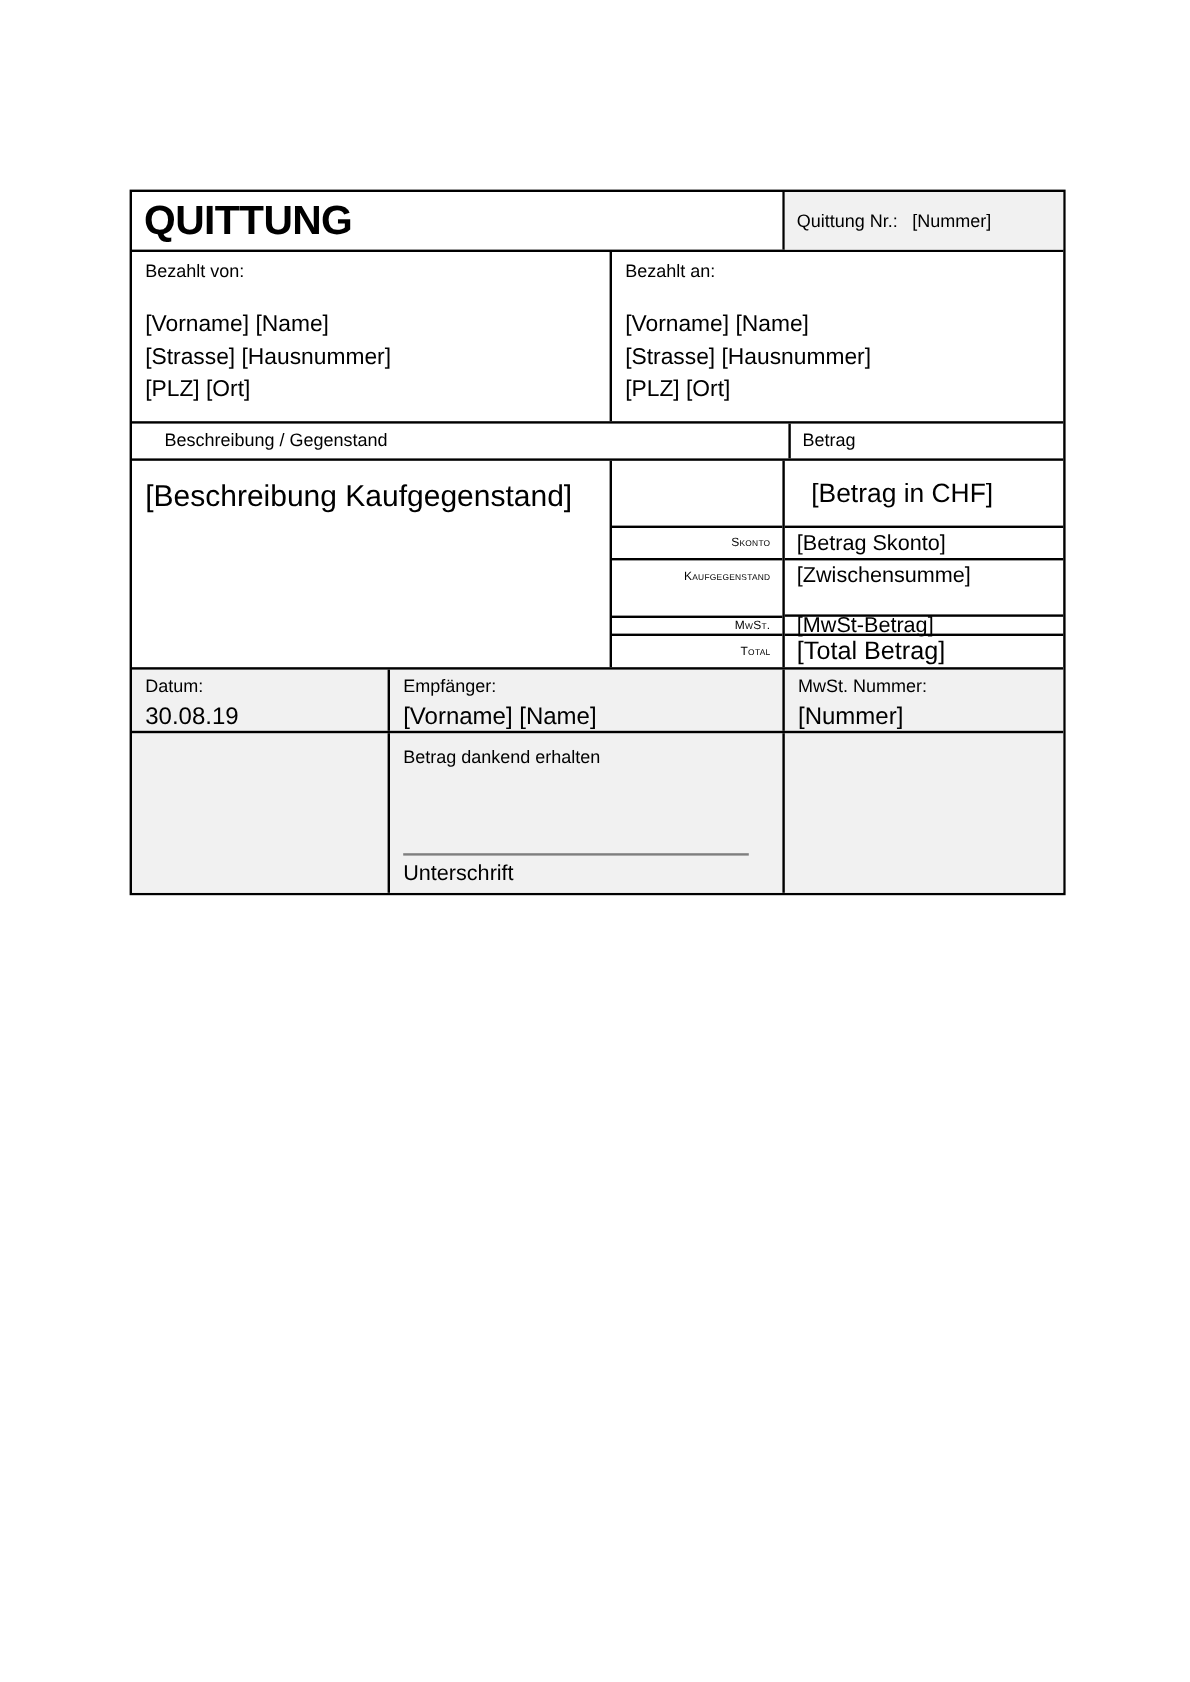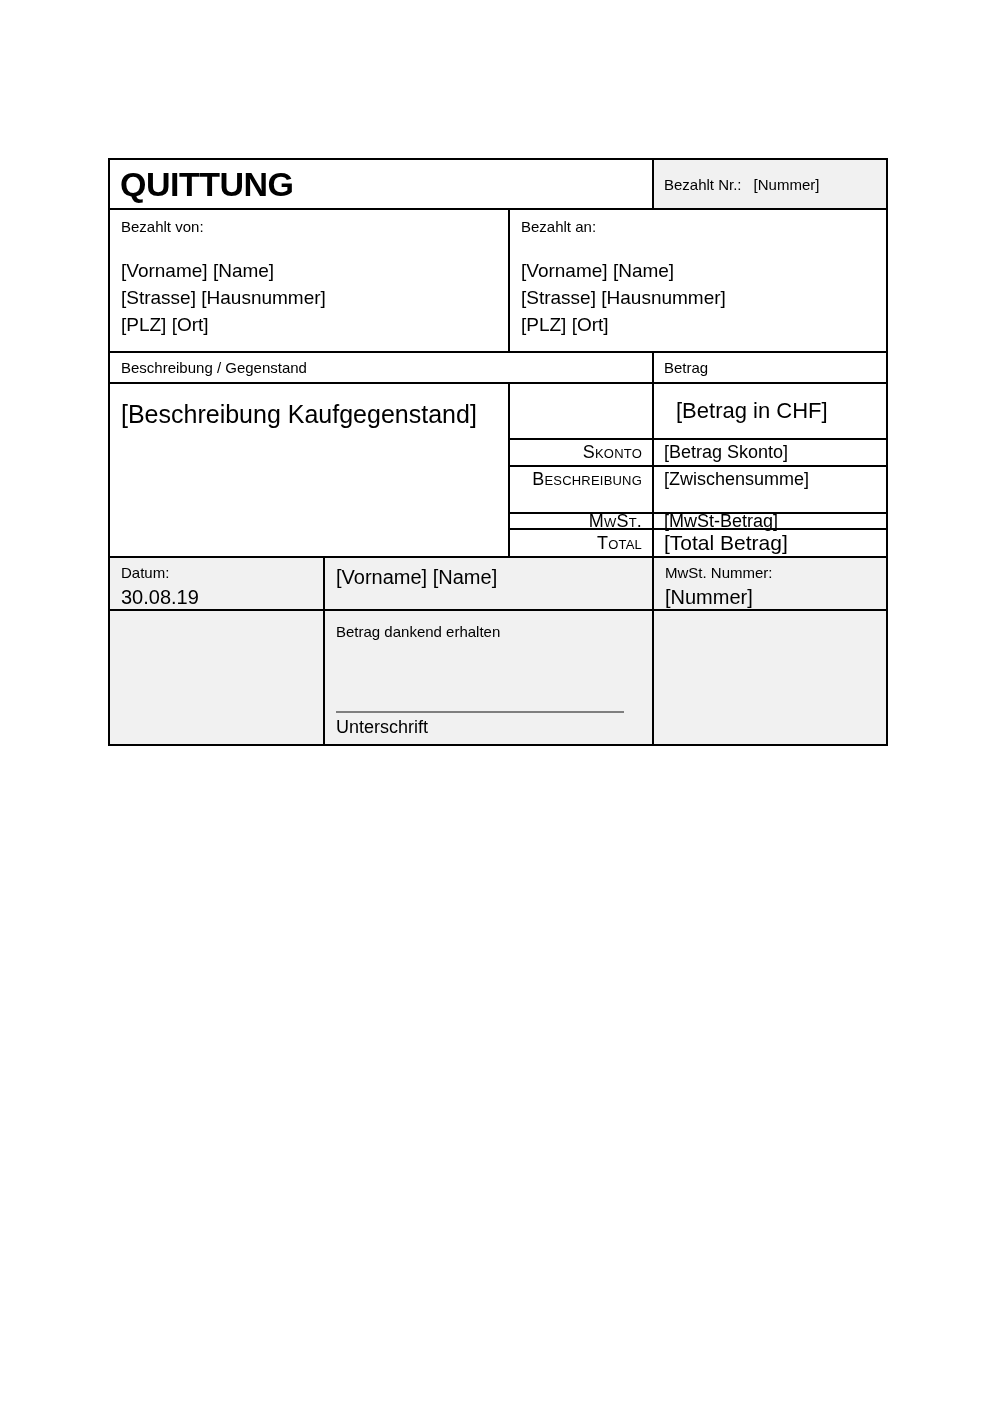--- a/index.html
+++ b/index.html
@@ -52,21 +52,21 @@
 
   
   .row-addresses { height: 143px; }
   .addr-cell { padding: 7px 0 0 11px; }
   .addr-left  { width: 400px; }
   .addr-right { width: 376px; }
   .cell-label { font-size: 15px; line-height: 20px; }
   .addr-lines { margin-top: 20px; font-size: 19px; line-height: 27px; }
 
   
-  .row-items-header { height: 31px; }
+  .row-items-header { height: 31px; padding-left: 16px; }
   .items-desc-cell {
     width: 544px;
     display: flex; align-items: center;
     padding-left: 11px; font-size: 15px;
   }
   .items-amount-cell {
     width: 232px;
     display: flex; align-items: center;
     padding-left: 10px; font-size: 15px;
   }
@@ -84,21 +84,21 @@
   .sub-cell.bt { border-top: 2px solid #000000; }
   .h-amount { height: 57px; }
   .h-r1 { height: 28px; }
   .h-r2 { height: 29px; }
   .h-r3 { height: 16px; margin-top: 20px; }
   .h-r4 { height: 29px; }
   .total-label {
     display: flex; align-items: center; justify-content: flex-end;
     padding-right: 10px;
     font-variant: small-caps;
-    font-size: 18px;
+    font-size: 10px;
     letter-spacing: 0.2px;
   }
   .total-value {
     display: flex; align-items: center;
     padding-left: 10px;
     font-size: 18px;
   }
   .amount-value {
     display: flex; align-items: center;
     padding-left: 10px;
@@ -136,21 +136,21 @@
 <body>
 
 <div class="sheet">
   <div class="receipt">
 
     <div class="row row-title">
       <div class="cell v-divider title-cell">
         <span class="doc-title">QUITTUNG</span>
       </div>
       <div class="cell shaded number-cell">
-        <span class="num-label">Bezahlt Nr.:</span>
+        <span class="num-label">Quittung Nr.:</span>
         <span class="num-value">[Nummer]</span>
       </div>
     </div>
 
     <div class="row row-addresses bordered-top">
       <div class="cell v-divider addr-cell addr-left">
         <div class="cell-label">Bezahlt von:</div>
         <div class="addr-lines">
           <div>[Vorname] [Name]</div>
           <div>[Strasse] [Hausnummer]</div>
@@ -177,21 +177,21 @@
     </div>
 
     <div class="row row-body bordered-top">
       <div class="cell v-divider desc-cell">
         <span>[Beschreibung Kaufgegenstand]</span>
       </div>
 
       <div class="mid-col">
         <div class="sub-cell h-amount"></div>
         <div class="sub-cell bt h-r1 total-label">Skonto</div>
-        <div class="sub-cell bt h-r2 total-label">Beschreibung</div>
+        <div class="sub-cell bt h-r2 total-label">Kaufgegenstand</div>
         <div class="sub-cell bt h-r3 total-label">MwSt.</div>
         <div class="sub-cell bt h-r4 total-label">Total</div>
       </div>
 
       <div class="val-col">
         <div class="sub-cell h-amount amount-value">
           <span>[Betrag in CHF]</span>
         </div>
         <div class="sub-cell bt h-r1 total-value">
           <span>[Betrag Skonto]</span>
@@ -207,20 +207,21 @@
         </div>
       </div>
     </div>
 
     <div class="row row-meta bordered-top shaded">
       <div class="cell v-divider meta-cell meta-date">
         <div class="cell-label">Datum:</div>
         <div class="meta-value">30.08.19</div>
       </div>
       <div class="cell v-divider meta-cell meta-recipient">
+        <div class="cell-label">Empfänger:</div>
         <div class="meta-value">[Vorname] [Name]</div>
       </div>
       <div class="cell meta-cell meta-vat">
         <div class="cell-label">MwSt. Nummer:</div>
         <div class="meta-value">[Nummer]</div>
       </div>
     </div>
 
     <div class="row row-signature bordered-top shaded">
       <div class="cell v-divider sig-left"></div>

